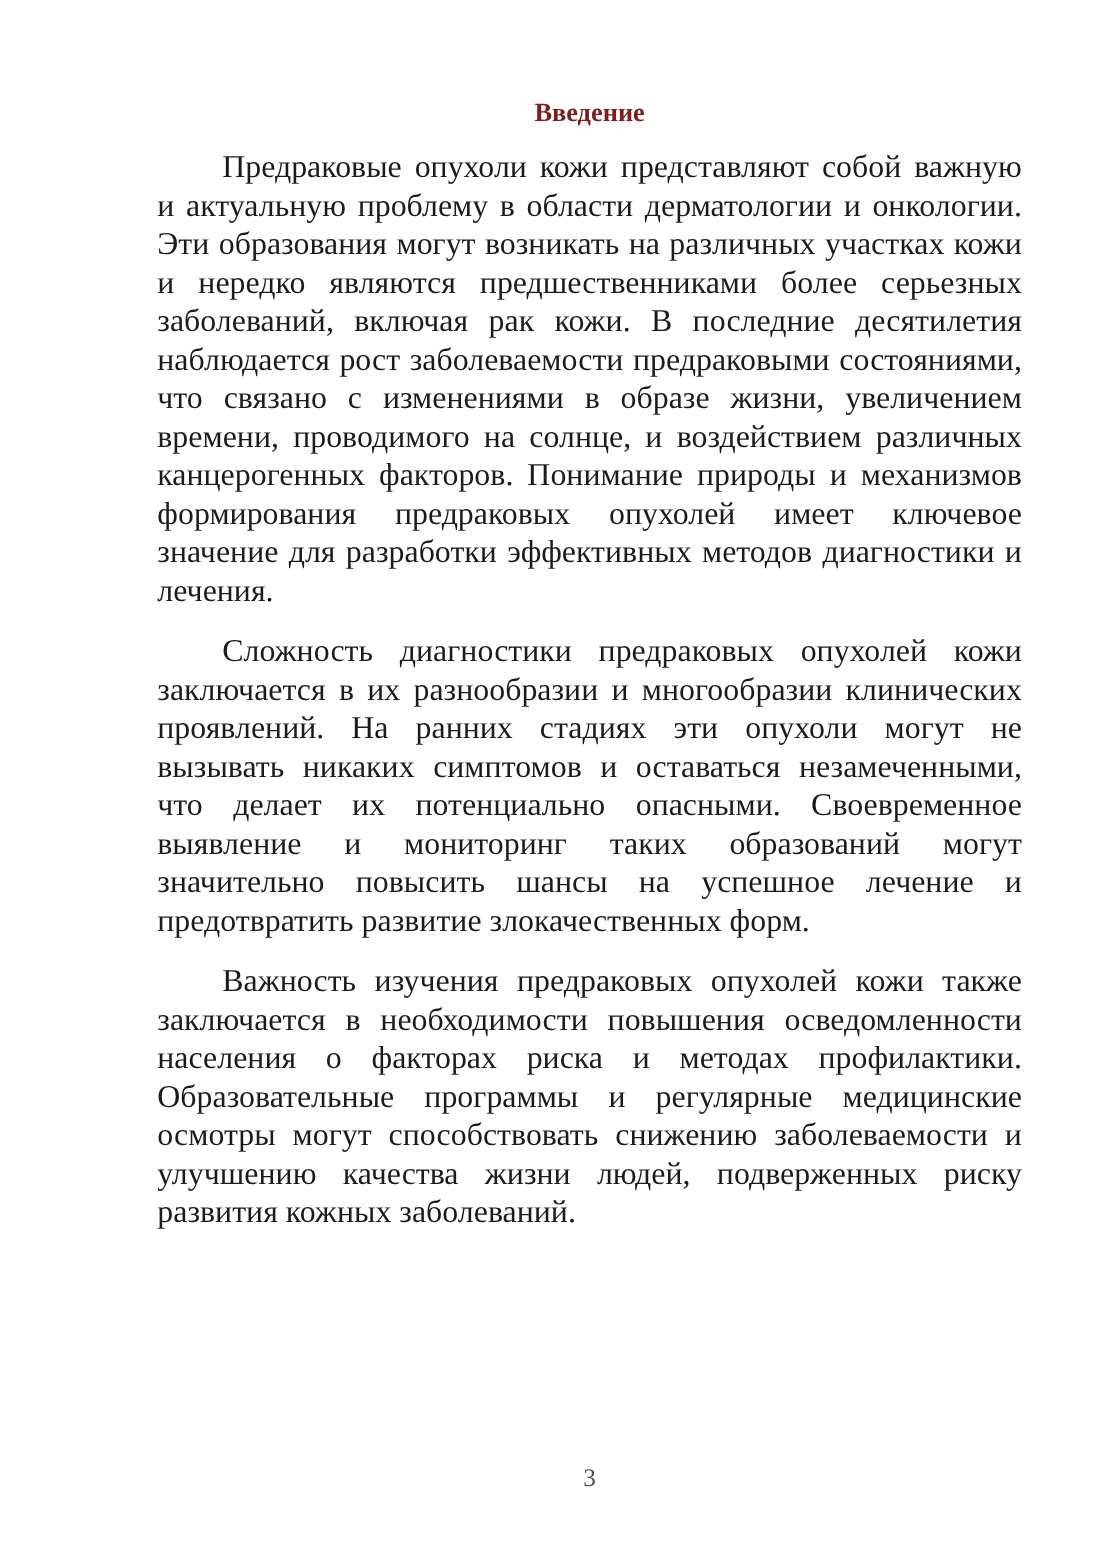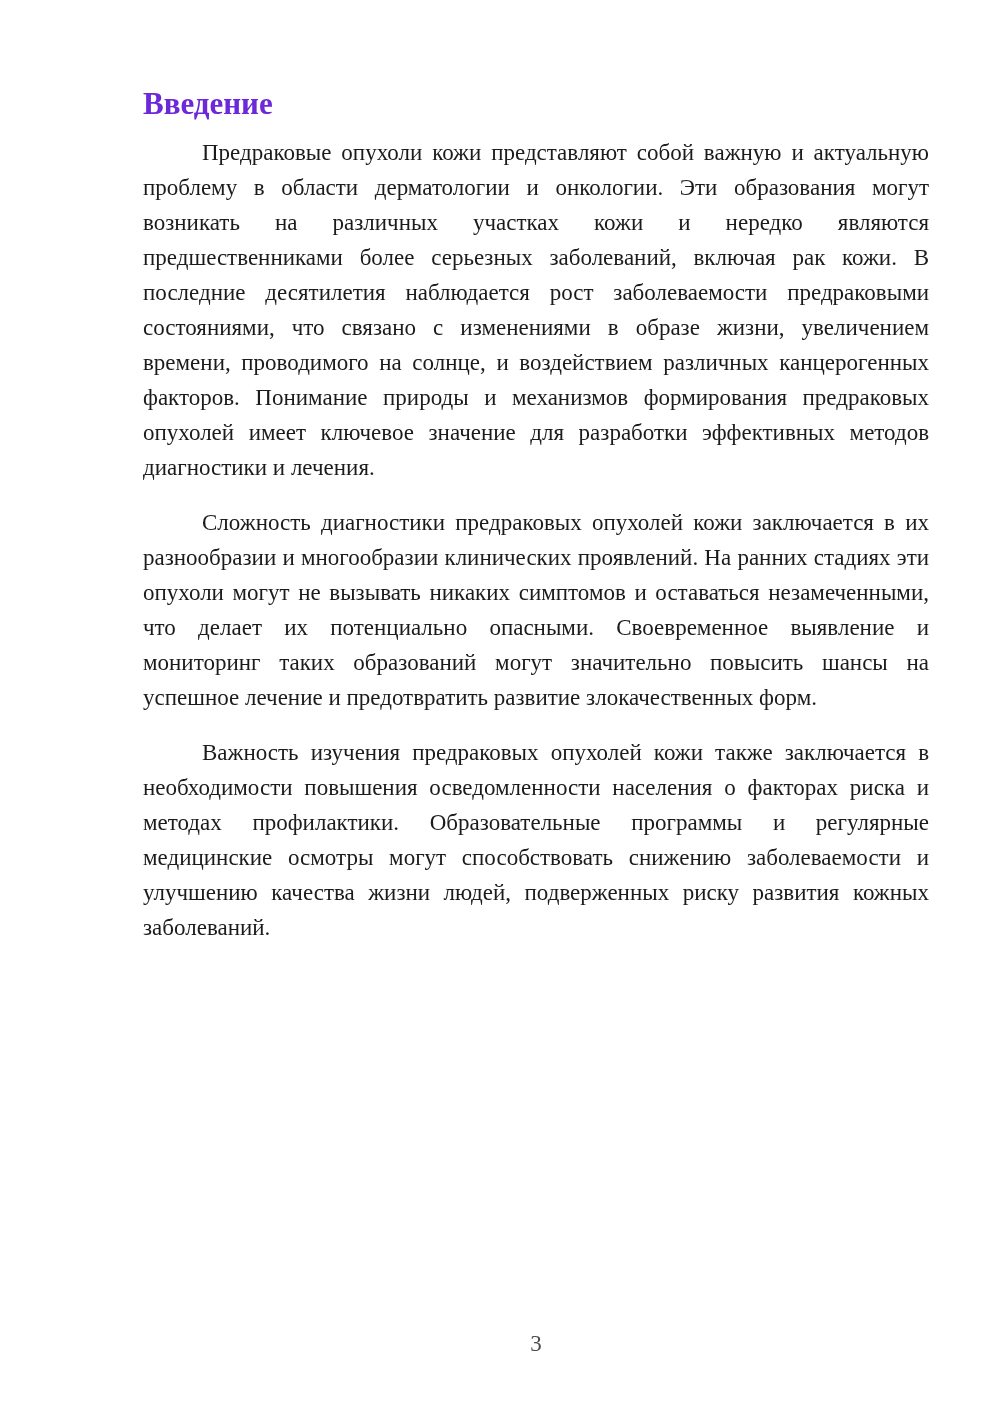--- a/index.html
+++ b/index.html
@@ -21,30 +21,30 @@
 
   .content {
     position: absolute;
     top: 86px;
     left: 143px;
     width: 786px;
     color: #1b1b1b;
   }
 
   .title {
-    font-size: 31px;
+    font-size: 24px;
     line-height: 35px;
     font-weight: bold;
-    text-align: left;
-    color: #6d28d9;
+    text-align: center;
+    color: #7f1d1d;
     margin-bottom: 14px;
   }
 
   .para {
-    font-size: 23px;
+    font-size: 29px;
     line-height: 35px;
     text-align: justify;
     text-indent: 59px;
     color: #1b1b1b;
     margin-bottom: 20px;
   }
 
   .footer {
     position: absolute;
     top: 1326px;

